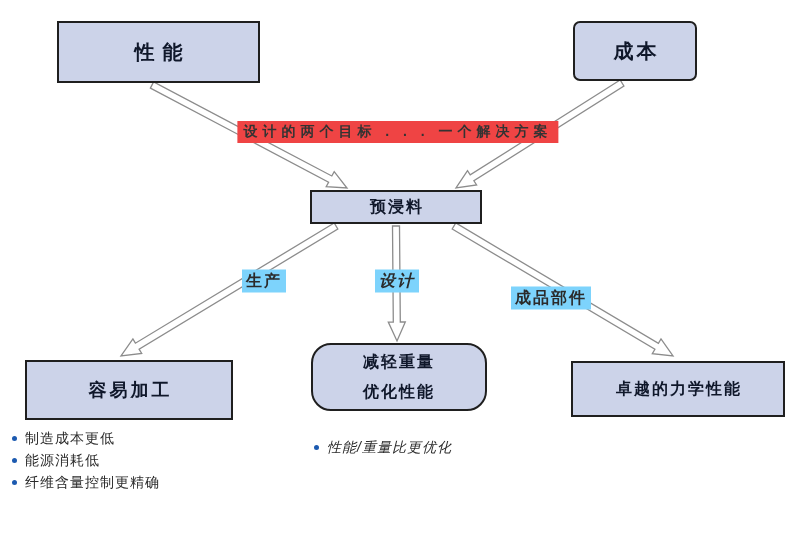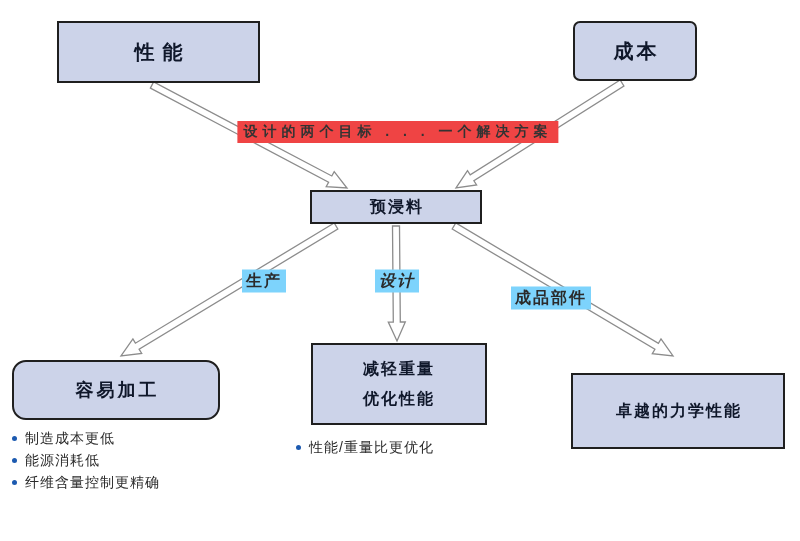--- a/index.html
+++ b/index.html
@@ -75,47 +75,47 @@
   <div class="annotation" style="left:398px;top:121px;">设计的两个目标 . . . 一个解决方案</div>
 
   <div class="node node-mid" style="left:310px;top:190px;width:172px;height:34px;">
     <span>预浸料</span>
   </div>
 
   <div class="edge-label" style="left:264px;top:281px;">生产</div>
   <div class="edge-label" style="left:397px;top:281px;font-style:italic;">设计</div>
   <div class="edge-label" style="left:551px;top:264px;margin-top:34px;">成品部件</div>
 
-  <div class="node node-easy" style="left:12px;top:360px;width:208px;height:60px;border-radius:14px;">
+  <div class="node node-easy" style="left:25px;top:360px;width:208px;height:60px;">
     <span>容易加工</span>
   </div>
-  <div class="node node-two-line" style="left:311px;top:343px;width:176px;height:82px;">
+  <div class="node node-two-line" style="left:311px;top:343px;width:176px;height:68px;border-radius:20px;">
     <span>减轻重量</span>
     <span>优化性能</span>
   </div>
-  <div class="node node-mid" style="left:571px;top:373px;width:214px;height:76px;">
+  <div class="node node-mid" style="left:571px;top:361px;width:214px;height:56px;">
     <span>卓越的力学性能</span>
   </div>
 
   <ul class="bullet-list" style="left:8px;top:427px;text-align:right;">
     <li>
         <span class="bullet-dot"></span>
         <span>制造成本更低</span>
       </li>
     <li>
         <span class="bullet-dot"></span>
         <span>能源消耗低</span>
       </li>
     <li>
         <span class="bullet-dot"></span>
         <span>纤维含量控制更精确</span>
       </li>
   </ul>
 
-  <ul class="bullet-list" style="left:292px;top:436px;">
+  <ul class="bullet-list" style="left:310px;top:436px;font-style:italic;">
     <li>
         <span class="bullet-dot"></span>
         <span>性能/重量比更优化</span>
       </li>
   </ul>
 
 
 </div>
 
 </body></html>

